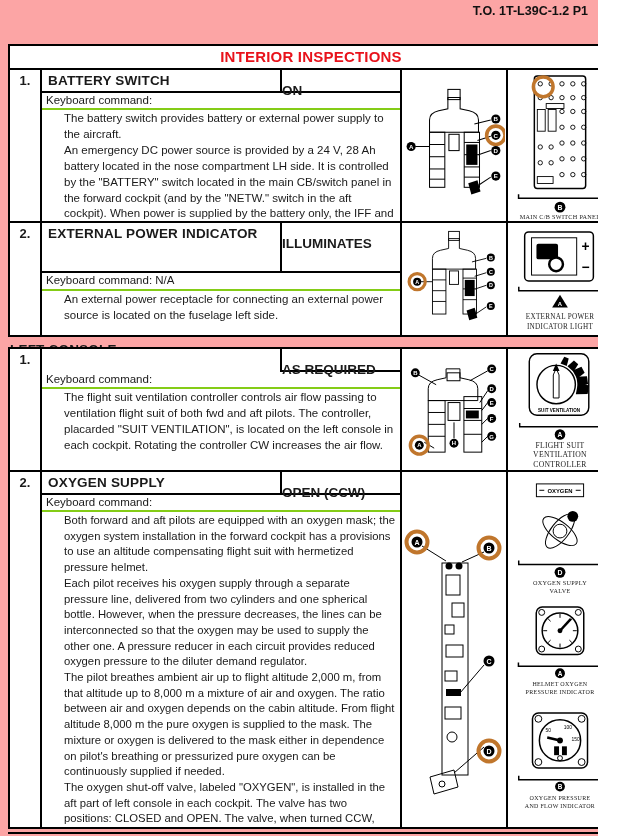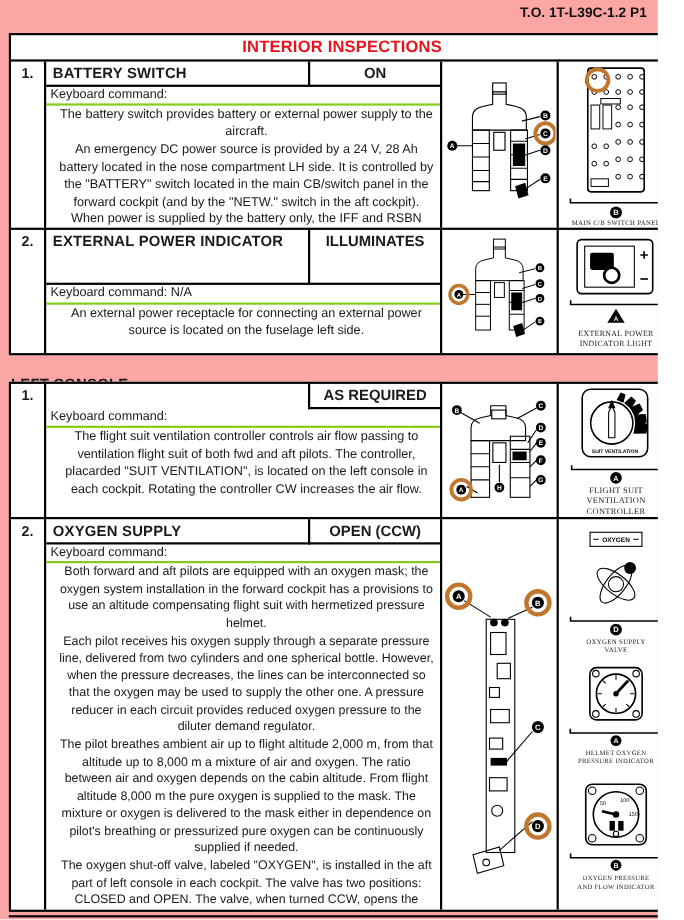--- a/index.html
+++ b/index.html
@@ -9,24 +9,24 @@
   .tbl{position:absolute;left:8px;width:606px;border:2px solid #000;background:#fff;box-sizing:border-box;}
   .tbl-title{border-bottom:2px solid #000;text-align:center;font-weight:bold;font-size:15px;
              height:22px;line-height:21px;letter-spacing:.2px;}
   .section{display:grid;grid-template-columns:32px 238px 120px 106px 106px;}
   .section + .section{border-top:2px solid #000;}
   .c-num{grid-column:1;grid-row:1/4;border-right:2px solid #000;text-align:center;
          font-weight:bold;font-size:13px;padding-top:3px;}
   .c-name{grid-column:2;grid-row:1;font-weight:bold;font-size:13.5px;padding:3px 0 0 6px;
           border-bottom:2px solid #000;letter-spacing:.2px;}
   .c-act{grid-column:3;grid-row:1;border-left:2px solid #000;border-bottom:2px solid #000;
-         text-align:center;font-weight:bold;font-size:13.5px;padding-top:3px;}
+         text-align:left;font-weight:bold;font-size:13.5px;padding-top:13px;}
   .c-act .sub{font-size:9px;line-height:11px;margin-top:1px;}
   .c-kbd{grid-column:2/4;grid-row:2;border-bottom:2px solid #84cc16;font-size:11.5px;padding:1px 4px;}
-  .c-body{grid-column:2/4;grid-row:3;font-size:11.5px;padding:1px 5px 0 11px;line-height:15.9px;overflow:hidden;text-align:center;}
+  .c-body{grid-column:2/4;grid-row:3;font-size:11.5px;padding:1px 5px 0 22px;line-height:15.9px;overflow:hidden;}
   .c-body.tight{line-height:15.7px;font-size:11.3px;}
   .c-d1{grid-column:4;grid-row:1/4;border-left:2px solid #000;}
   .c-d2{grid-column:5;grid-row:1/4;border-left:2px solid #000;}
   .diag{display:flex;align-items:center;justify-content:center;overflow:hidden;box-sizing:border-box;}
   .diag svg{max-width:100%;max-height:100%;}
   .stack{flex-direction:column;justify-content:space-between;padding:6px 0;}
   .band{position:absolute;left:8px;width:606px;font-weight:bold;font-size:13.5px;
         padding-left:2px;letter-spacing:.2px;}
   .nextrow{position:absolute;left:8px;width:606px;border-top:2px solid #000;}
   .cap{font-family:"Liberation Serif",serif;letter-spacing:.3px;fill:#222;}
@@ -34,21 +34,21 @@
   .ln{stroke:#000;stroke-width:1;fill:none;}
   .ln15{stroke:#000;stroke-width:1.5;fill:none;}
 </style>
 </head>
 <body>
 
 <div class="page">
 
   <div class="docref">T.O. 1T-L39C-1.2 P1</div>
 
-  <div class="tbl" style="top:30px;">
+  <div class="tbl" style="top:44px;">
     <div class="tbl-title" style="color:#e8121b;">INTERIOR INSPECTIONS</div>
 
     <div class="section" style="grid-template-rows:23px 17px 1fr; height:151px;">
       <div class="c-num">1.</div>
       <div class="c-name">BATTERY SWITCH</div>
       <div class="c-act">ON</div>
       <div class="c-kbd">Keyboard command:</div>
       <div class="c-body">
         <div>The battery switch provides battery or external power supply to the aircraft.</div>
         <div>An emergency DC power source is provided by a 24 V, 28 Ah battery located in the nose compartment LH side. It is controlled by the "BATTERY" switch located in the main CB/switch panel in the forward cockpit (and by the "NETW." switch in the aft cockpit). When power is supplied by the battery only, the IFF and RSBN systems are disconnected automatically.</div>

